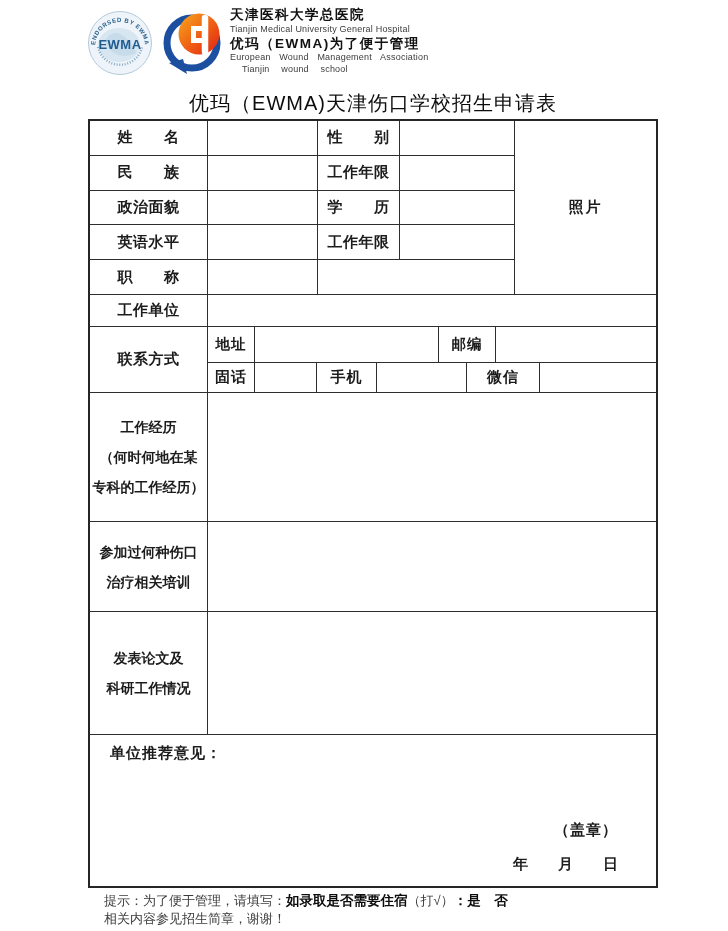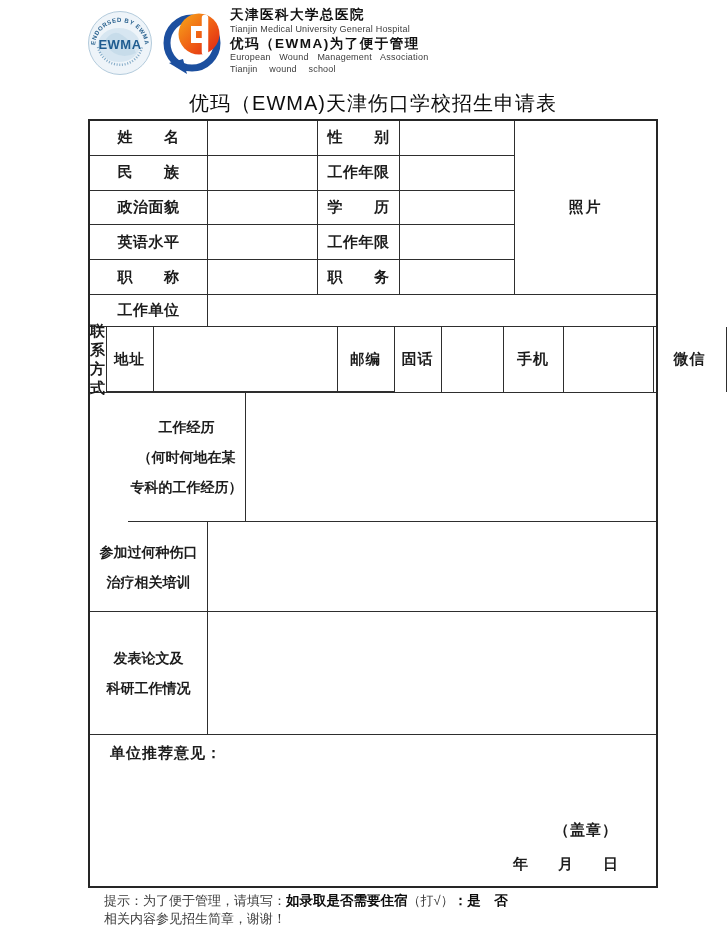--- a/index.html
+++ b/index.html
@@ -10,21 +10,21 @@
   }
 
   
   .logo { position:absolute; }
   .ewma-logo { left:86px; top:9px; width:68px; height:68px; }
   .hospital-logo { left:159px; top:7px; width:68px; height:68px; }
   .header-text { position:absolute; left:230px; top:8px; line-height:1; }
   .h-cn { font-size:13.5px; font-weight:bold; letter-spacing:1.5px; color:#111; margin-bottom:3px; }
   .h-en { font-size:9px; color:#3c3c3c; margin-bottom:3px; letter-spacing:.2px; }
   .h-en.wide { word-spacing:6px; }
-  .h-en.wider { word-spacing:9px; }
+  .h-en.wider { word-spacing:9px;margin-left:12px; }
 
   
   .form-title {
     position:absolute; left:88px; top:90px; width:570px; text-align:center;
     font-size:20px; font-weight:normal; letter-spacing:1px; color:#0d0d0d;
   }
 
   
   .form-table {
     position:absolute; left:88px; top:119px; width:570px; height:769px;
@@ -42,30 +42,30 @@
   .c-lbl1 { width:118px; }
   .c-val1 { width:110px; }
   .c-lbl2 { width:82px; }
   .c-val2 { flex:1; }
   .photo-cell { flex:1; border-left:1.5px solid #2e2e2e; display:flex; align-items:center; justify-content:center; font-weight:bold; letter-spacing:2px; }
 
   .employer-row { display:flex; height:32px; border-bottom:1.5px solid #2e2e2e; }
   .employer-row .c-val { flex:1; }
 
   .contact-section { display:flex; height:66px; border-bottom:1.5px solid #2e2e2e; }
-  .contact-right { flex:1; display:flex; flex-direction:row; }
+  .contact-right { flex:1; display:flex; flex-direction:column; }
   .sub1 { flex:0 0 36px; display:flex; border-bottom:1.5px solid #2e2e2e; font-size:14.5px; }
   .sub2 { flex:1; display:flex; font-size:15px; }
   .w-addr { width:47px; } .w-addrval { width:184px; } .w-post { width:57px; } .w-rest { flex:1; }
   .w-tel { width:47px; } .w-telval { width:62px; } .w-mob { width:60px; } .w-mobval { width:90px; } .w-wx { width:73px; }
   .sub1 .lblc, .sub2 .lblc { letter-spacing:1px; }
 
   .big-row { display:flex; border-bottom:1.5px solid #2e2e2e; }
   .big-row .c-val { flex:1; }
-  .r-exp { height:129px;margin-left:38px; } .r-train { height:90px; } .r-paper { height:123px; }
+  .r-exp { height:129px; } .r-train { height:90px; } .r-paper { height:123px; }
   .lbl-multi {
     width:118px; display:flex; flex-direction:column; align-items:center; justify-content:center;
     font-weight:bold; font-size:14px; line-height:30px; text-align:center;
   }
 
   .recommend-row { flex:1; position:relative; padding:9px 20px; }
   .rec-label { font-weight:bold; font-size:15px; letter-spacing:1px; }
   .rec-seal { position:absolute; right:38px; bottom:46px; font-weight:bold; font-size:15px; letter-spacing:1px; }
   .rec-date { position:absolute; right:38px; bottom:12px; font-weight:bold; font-size:15px; }
 
@@ -143,21 +143,20 @@
         </div>
         <div class="trow">
           <div class="cell lblc c-lbl1 bR">英语水平</div>
           <div class="cell c-val1 bR"></div>
           <div class="cell lblc c-lbl2 bR">工作年限</div>
           <div class="cell c-val2"></div>
         </div>
         <div class="trow">
           <div class="cell lblc c-lbl1 bR">职　　称</div>
           <div class="cell c-val1 bR"></div>
-          <div class="cell lblc c-lbl2 bR">职　　务</div>
           <div class="cell c-val2"></div>
         </div>
       </div>
       <div class="photo-cell">
         <span>照片</span>
       </div>
     </div>
 
     <div class="employer-row">
       <div class="cell lblc c-lbl1 bR">工作单位</div>

